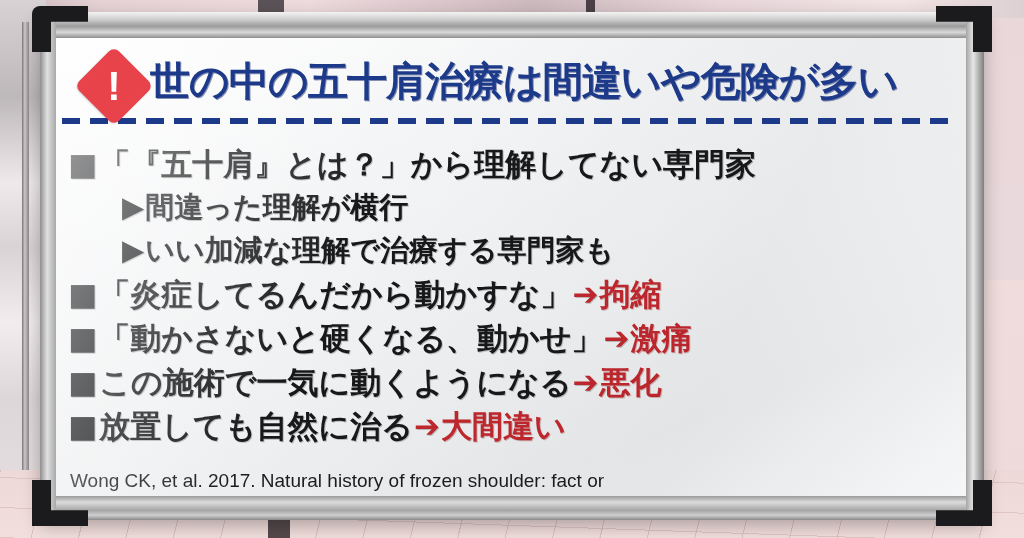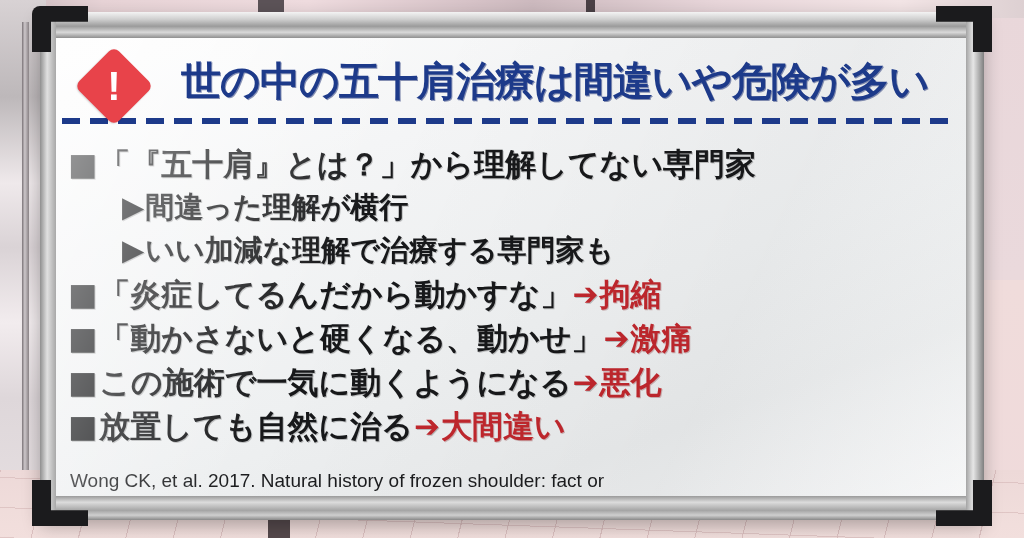--- a/index.html
+++ b/index.html
@@ -70,21 +70,21 @@
     background:#e8434a;transform:rotate(45deg);border-radius:7px;z-index:3;
     box-shadow:0 1px 2px rgba(0,0,0,.18);}
   .warn-bang{position:absolute;left:24px;top:2px;width:56px;height:56px;z-index:4;
     display:flex;align-items:center;justify-content:center;
     color:#fff;font-weight:bold;font-size:40px;line-height:1;
     font-family:"Liberation Sans",sans-serif;}
   .title-text{position:absolute;left:88px;top:-2px;z-index:2;
     font-family:"DejaVu Sans","Liberation Sans",sans-serif;
     font-weight:bold;font-size:40px;letter-spacing:-1px;color:#1d3a8a;
     white-space:nowrap;
-    text-shadow:1px 1px 0 rgba(20,40,110,.5);margin-left:31px;}
+    text-shadow:1px 1px 0 rgba(20,40,110,.5);}
   .dash-line{position:absolute;left:6px;top:80px;right:10px;height:6px;z-index:1;
     background-image:repeating-linear-gradient(90deg,#1d3a8a 0 18px,transparent 18px 28px);}
 
   .body-list{position:absolute;left:8px;top:104px;right:6px;}
   .line{display:flex;align-items:baseline;white-space:nowrap;
     font-family:"DejaVu Sans","Liberation Sans",sans-serif;
     font-weight:bold;color:#17181a;
     text-shadow:1px 1px 0 rgba(0,0,0,.22);}
   .lvl1{font-size:31px;line-height:44px;margin-left:4px;}
   .lvl2{font-size:29px;line-height:43px;margin-left:58px;}

